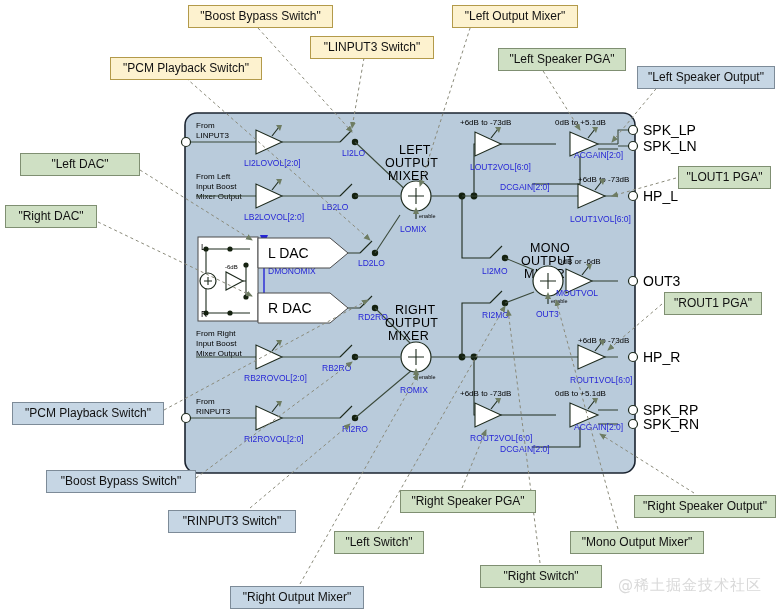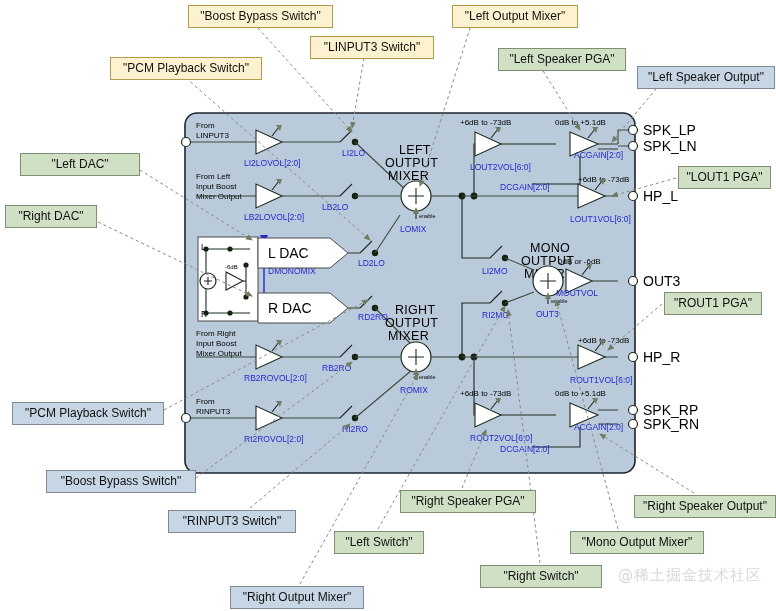--- a/index.html
+++ b/index.html
@@ -33,21 +33,21 @@
   .tri{fill:#ffffff;stroke:#1d2a1d;stroke-width:1.1;}
   .circ{fill:#ffffff;stroke:#1d2a1d;stroke-width:1.2;}
   .node{fill:#14210f;}
   .pin{fill:#ffffff;stroke:#1d2a1d;stroke-width:1.2;}
   .dash{stroke:#8a8a7a;stroke-width:1;stroke-dasharray:3 3;fill:none;}
   .arrhead{fill:#6e7c62;}
   .panel{fill:#b9cbdb;stroke:#1b2430;stroke-width:1.6;}
   .subbox{fill:#ffffff;stroke:#4a4a4a;stroke-width:1;}
   .barr{stroke:#2626d6;stroke-width:1.4;fill:none;}
 
-  .wm{position:absolute;right:14px;bottom:26px;color:#d9d9d9;font-size:15px;
+  .wm{position:absolute;right:14px;bottom:16px;color:#d9d9d9;font-size:15px;
       font-family:"DejaVu Sans",sans-serif;letter-spacing:1px;}
 </style>
 </head>
 <body>
 
 <div id="stage">
 
   <svg id="diagram" viewBox="0 0 776 611">
     <defs>
       <marker id="ah" markerWidth="7" markerHeight="7" refX="6" refY="3" orient="auto">

